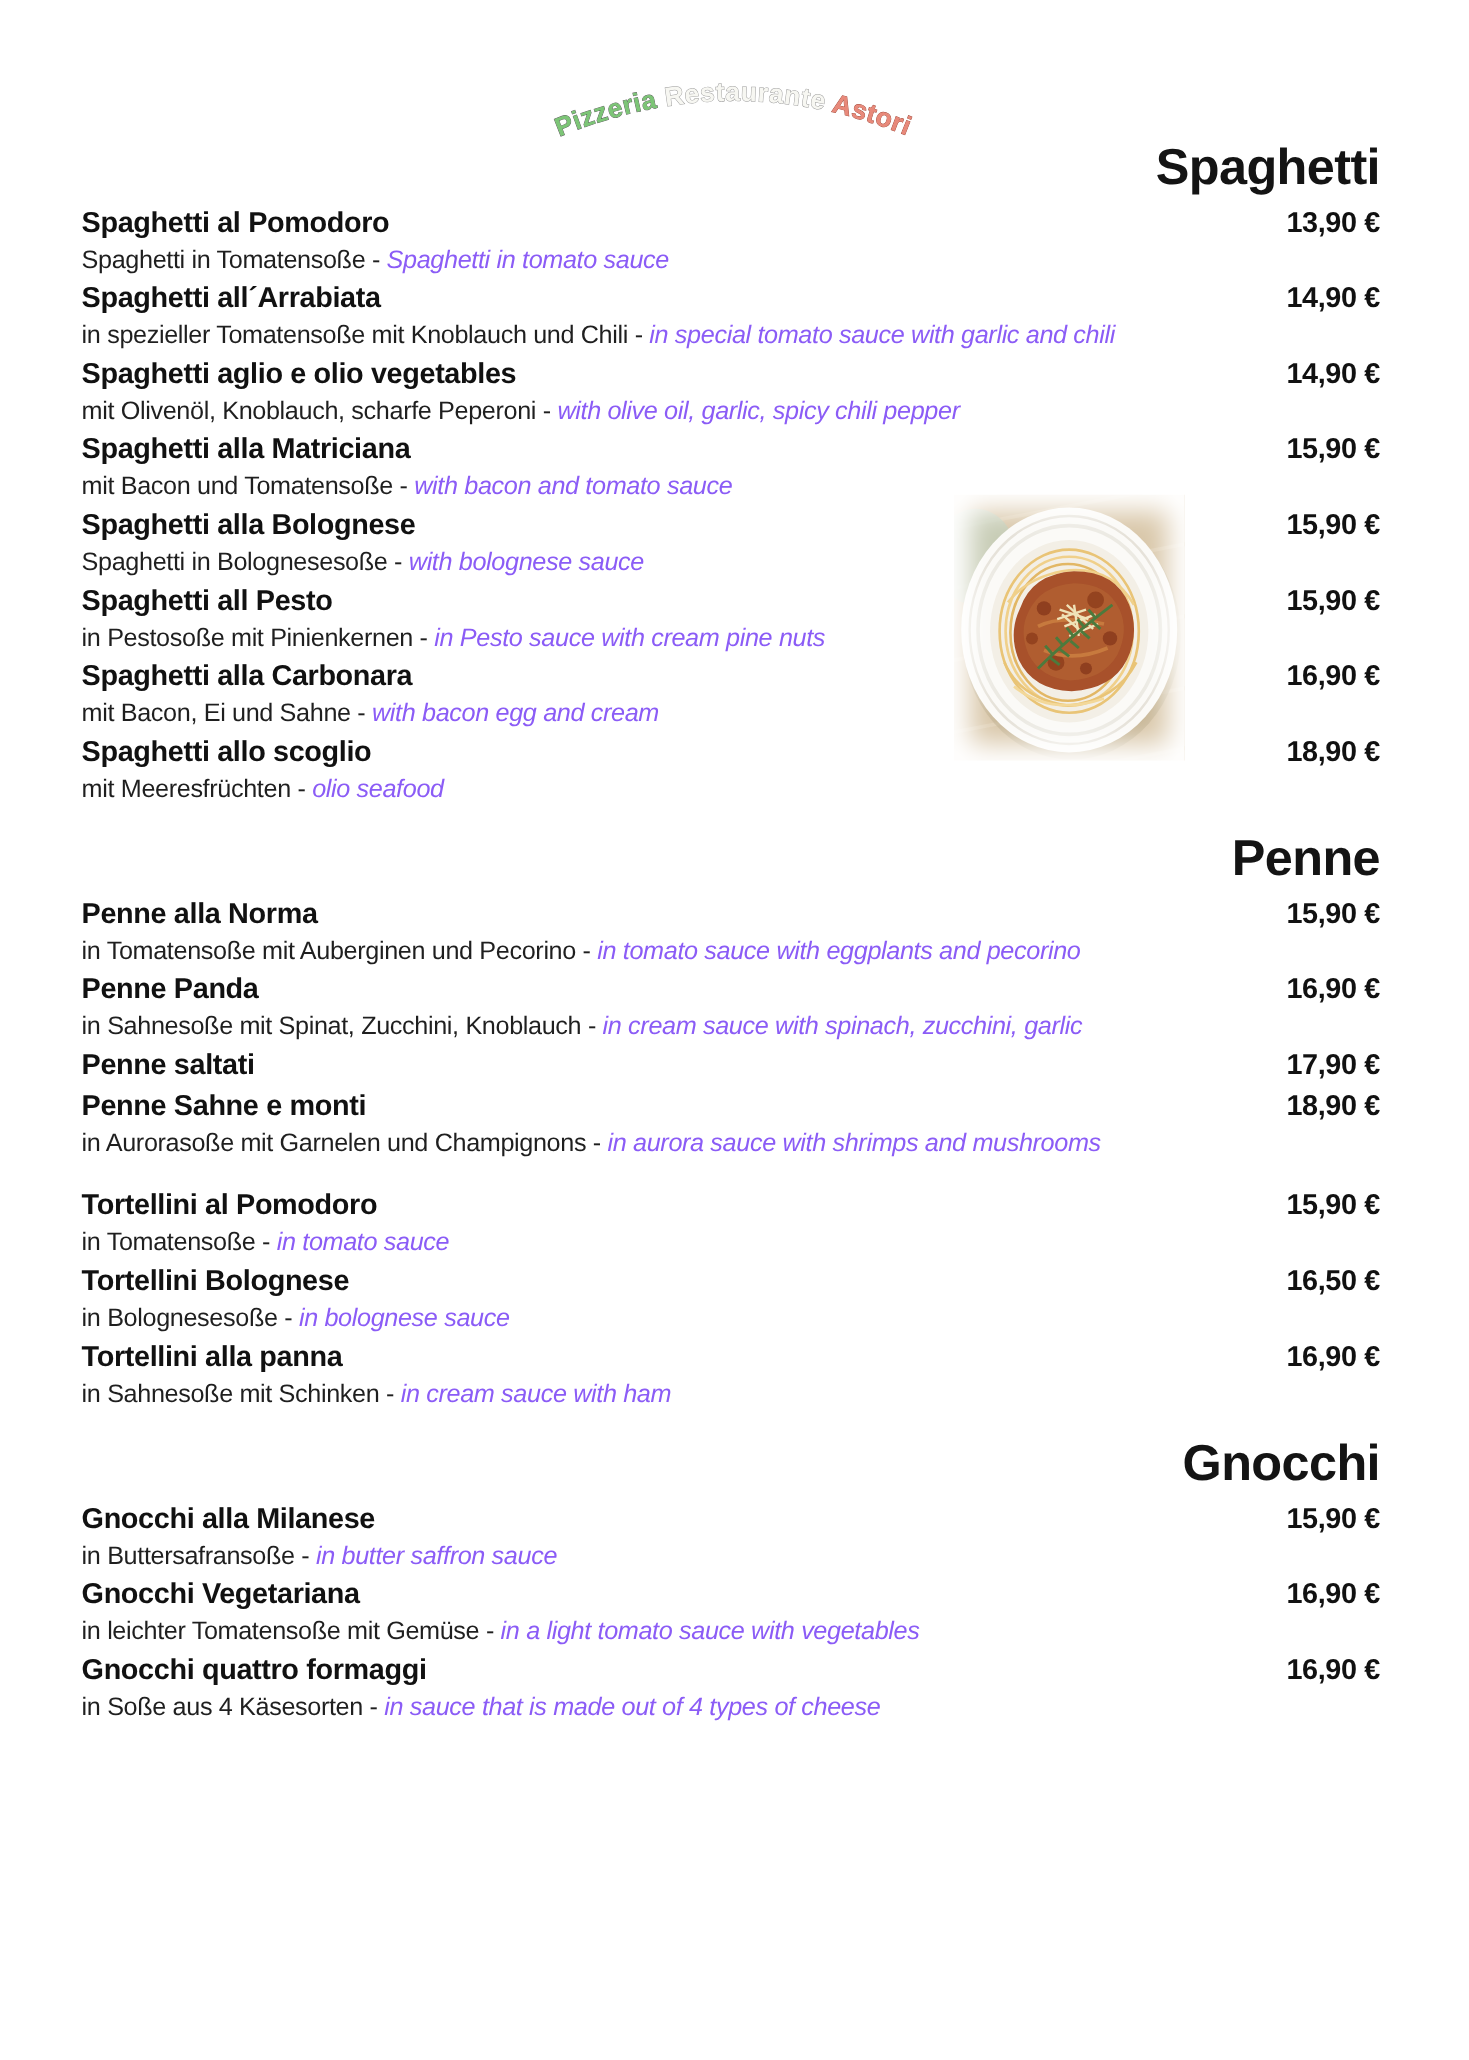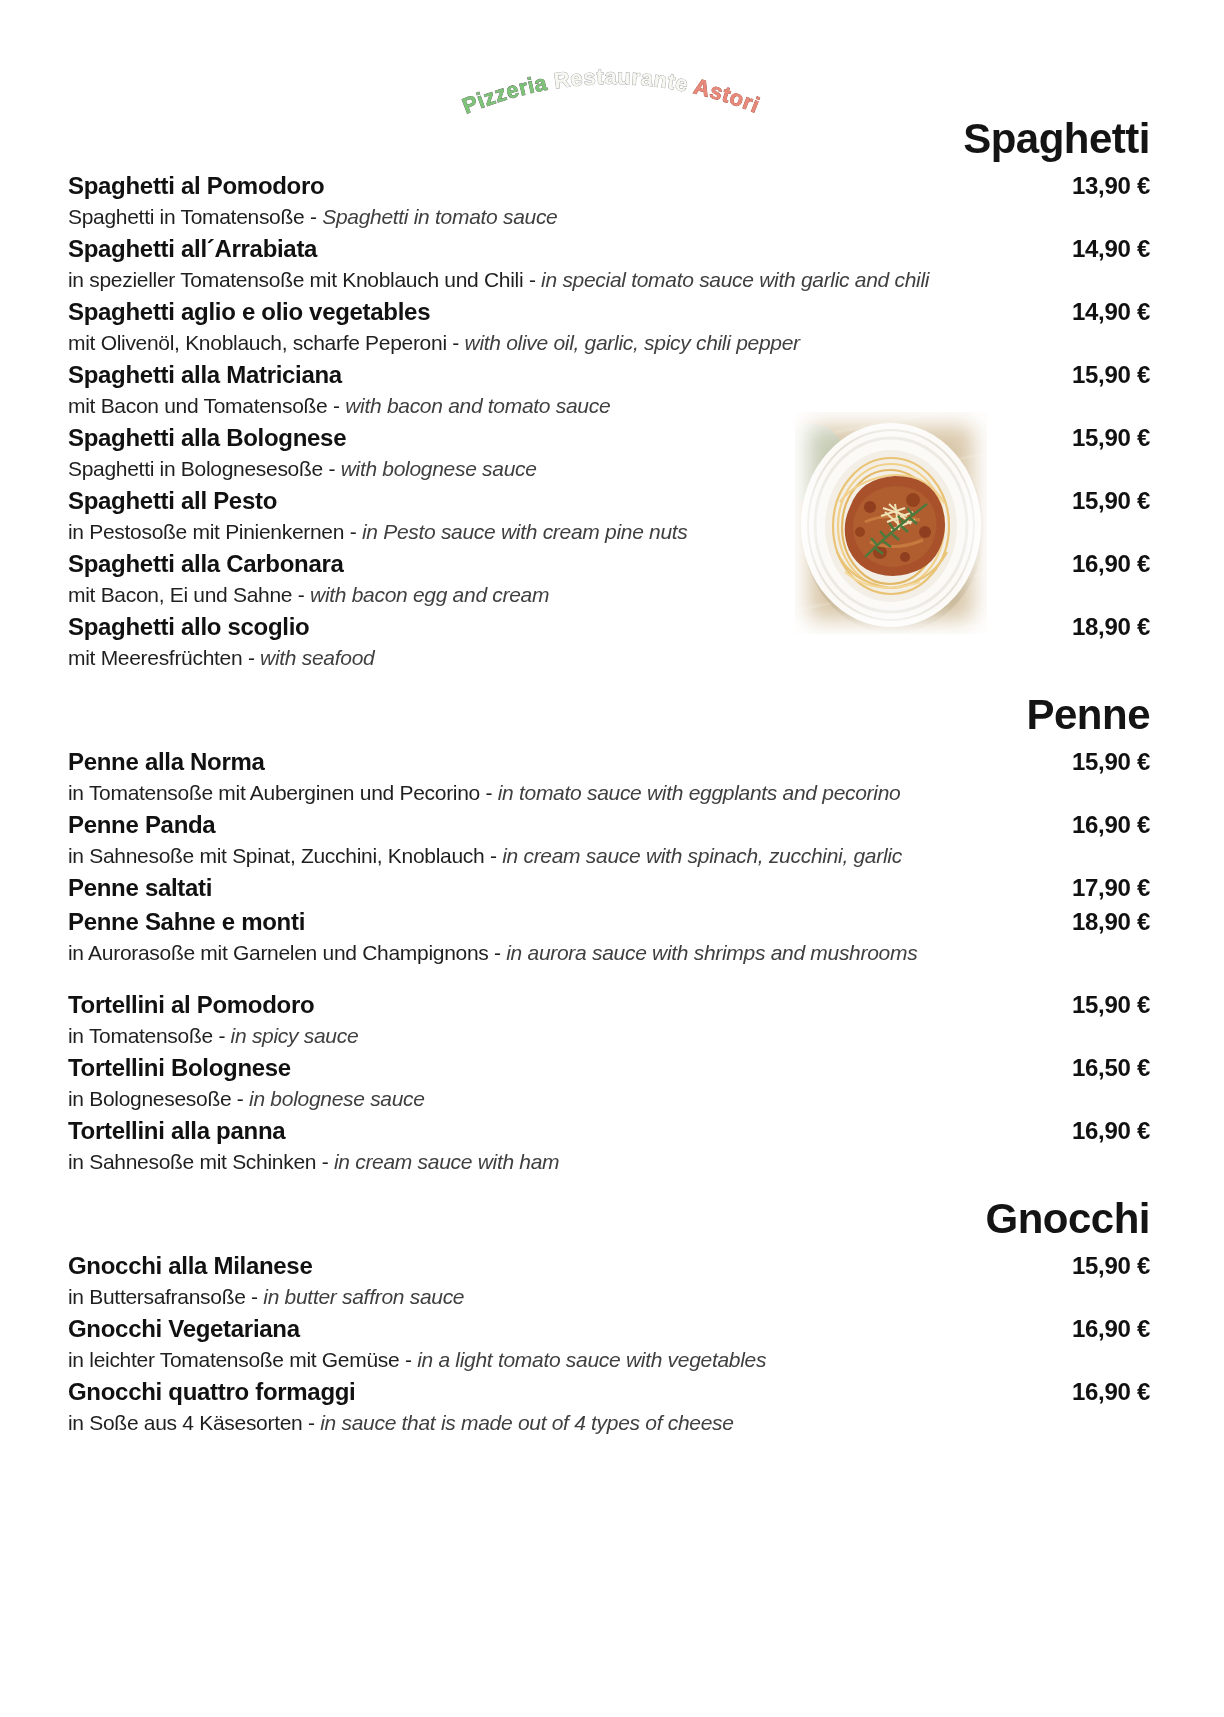--- a/index.html
+++ b/index.html
@@ -30,21 +30,21 @@
     display:flex; justify-content:space-between; align-items:flex-start;
     font-weight:700; font-size:24px; line-height:32px; letter-spacing:-0.3px;
     color:#111111;
   }
   .item-name { white-space:nowrap; }
   .item-price { white-space:nowrap; }
   .item-desc {
     font-size:21px; line-height:29px; letter-spacing:-0.3px;
     color:#1f1f1f;
   }
-  .desc-en { color:#404040; font-style:italic; }
+  .desc-en { color:#8b5cf6; font-style:italic; }
   .dish-photo {
     position:absolute; top:412px; left:795px; width:192px; height:222px;
   }
   .dish-photo svg { display:block; }
   .photo-vignette {
     position:absolute; inset:0;
     box-shadow: inset 0 0 22px 14px #ffffff;
     pointer-events:none;
   }
 </style>
@@ -141,21 +141,21 @@
         <span class="desc-de">mit Bacon, Ei und Sahne </span><span class="desc-sep">- </span><span class="desc-en">with bacon egg and cream</span>
       </div>
     </div>
 
     <div class="item">
       <div class="item-row">
         <span class="item-name">Spaghetti allo scoglio</span>
         <span class="item-price">18,90 €</span>
       </div>
       <div class="item-desc">
-        <span class="desc-de">mit Meeresfrüchten </span><span class="desc-sep">- </span><span class="desc-en">with seafood</span>
+        <span class="desc-de">mit Meeresfrüchten </span><span class="desc-sep">- </span><span class="desc-en">olio seafood</span>
       </div>
     </div>
   </div>
     </section>
 
     <section class="section">
       <h2 class="section-title">Penne</h2>
       <div>
     <div class="item">
       <div class="item-row">
@@ -197,21 +197,21 @@
     </section>
 
     <section class="section">
       <div>
     <div class="item">
       <div class="item-row">
         <span class="item-name">Tortellini al Pomodoro</span>
         <span class="item-price">15,90 €</span>
       </div>
       <div class="item-desc">
-        <span class="desc-de">in Tomatensoße </span><span class="desc-sep">- </span><span class="desc-en">in spicy sauce</span>
+        <span class="desc-de">in Tomatensoße </span><span class="desc-sep">- </span><span class="desc-en">in tomato sauce</span>
       </div>
     </div>
 
     <div class="item">
       <div class="item-row">
         <span class="item-name">Tortellini Bolognese</span>
         <span class="item-price">16,50 €</span>
       </div>
       <div class="item-desc">
         <span class="desc-de">in Bolognesesoße </span><span class="desc-sep">- </span><span class="desc-en">in bolognese sauce</span>

